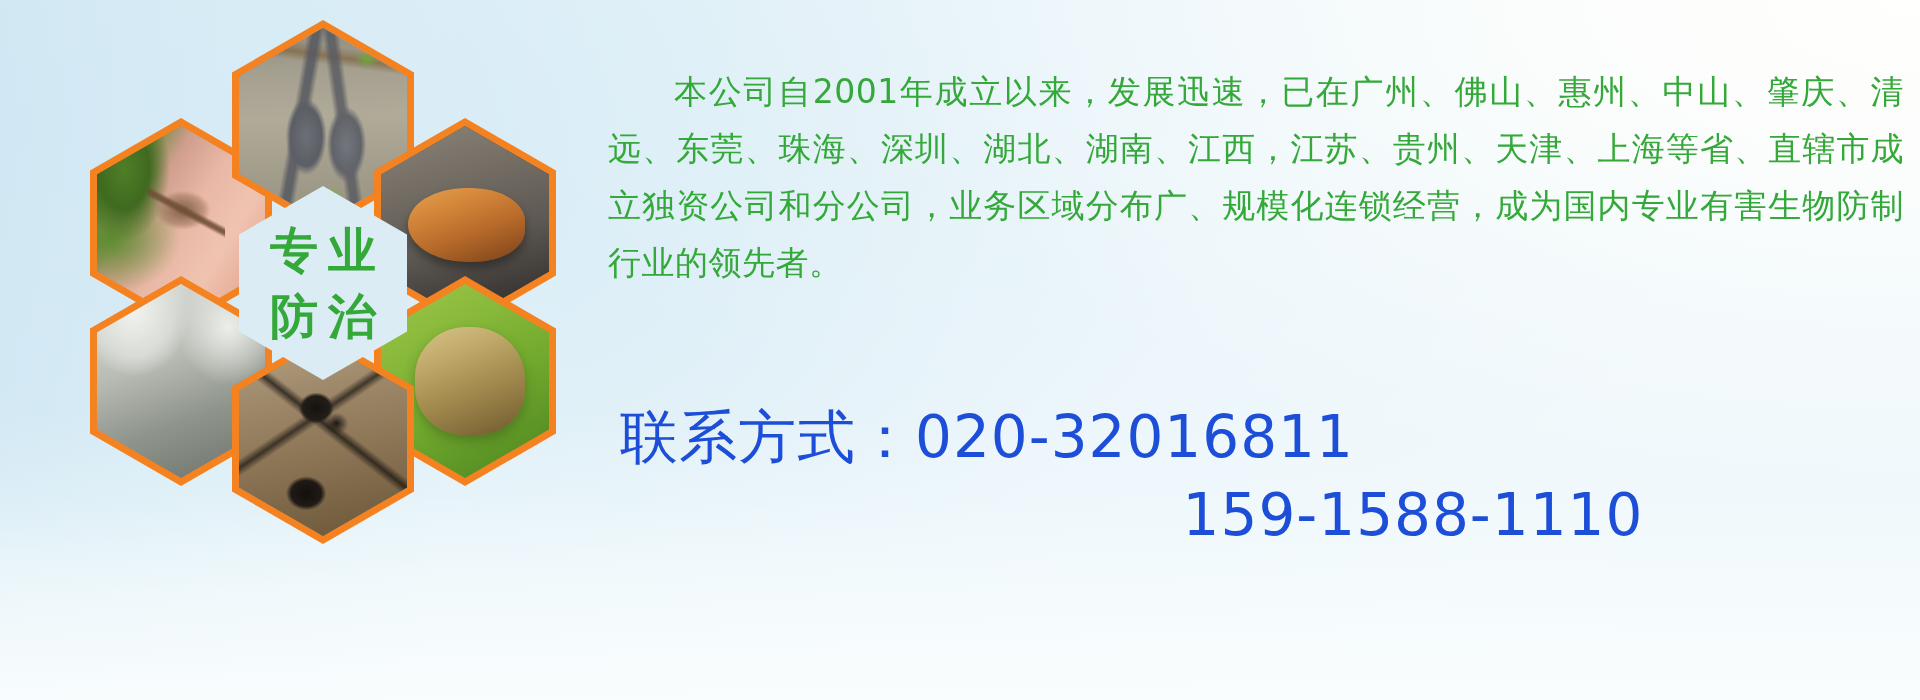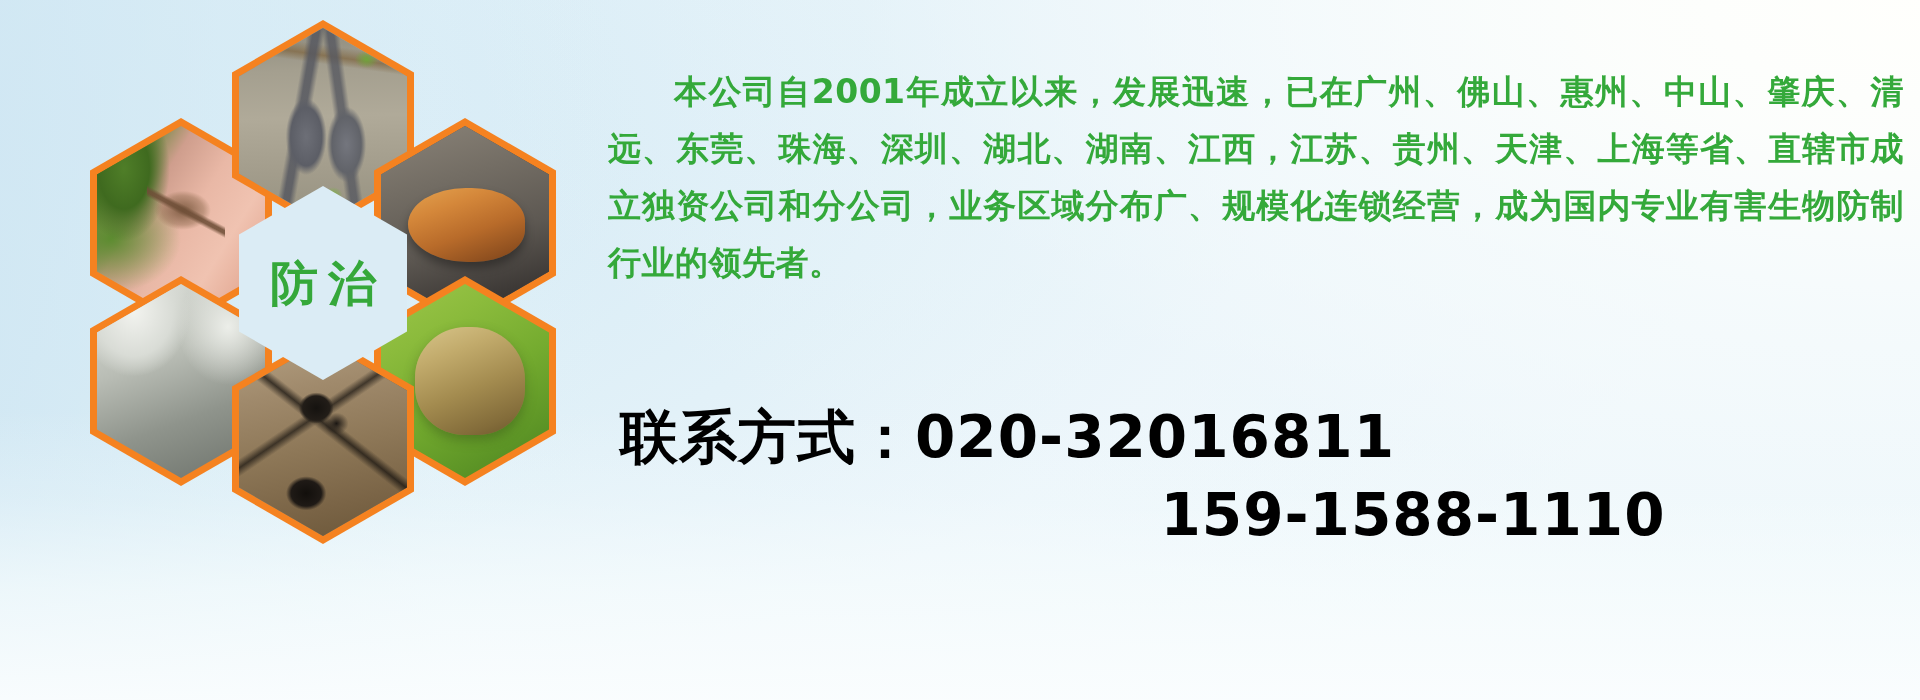--- a/index.html
+++ b/index.html
@@ -211,36 +211,36 @@
   .copy {
     position: absolute;
     left: 608px;
     top: 30px;
     width: 1296px;
   }
   .about-paragraph {
     color: #34a93a;
     font-size: 33px;
     line-height: 57px;
-    font-weight: 700;
+    font-weight: 400;
     text-indent: 66px;
     letter-spacing: 0.5px;
     text-align: justify;
     font-family: "DejaVu Sans", "Liberation Sans", sans-serif;
   }
 
   .contact {
     position: absolute;
     left: 620px;
     top: 398px;
     width: 1300px;
   }
   .contact-line {
-    color: #000000;
-    font-weight: 700;
+    color: #1d4ed8;
+    font-weight: 400;
     font-size: 58px;
     line-height: 78px;
     letter-spacing: 1px;
     white-space: nowrap;
     font-family: "DejaVu Sans", "Liberation Sans", sans-serif;
   }
   .contact-line.phone-2 {
     padding-left: 286px;
     text-align: center;
   }
@@ -287,20 +287,21 @@
     </div>
 
     <div class="hex h-ant">
       <div class="hex-inner">
         <div class="art art-ant"></div>
       </div>
     </div>
 
     <div class="hex h-center">
       <div class="hex-inner">
+        <div class="logo-line">专业</div>
         <div class="logo-line">防治</div>
       </div>
     </div>
 
   </div>
 
   <div class="copy">
     <p class="about-paragraph">本公司自2001年成立以来，发展迅速，已在广州、佛山、惠州、中山、肇庆、清远、东莞、珠海、深圳、湖北、湖南、江西，江苏、贵州、天津、上海等省、直辖市成立独资公司和分公司，业务区域分布广、规模化连锁经营，成为国内专业有害生物防制行业的领先者。</p>
   </div>
 

